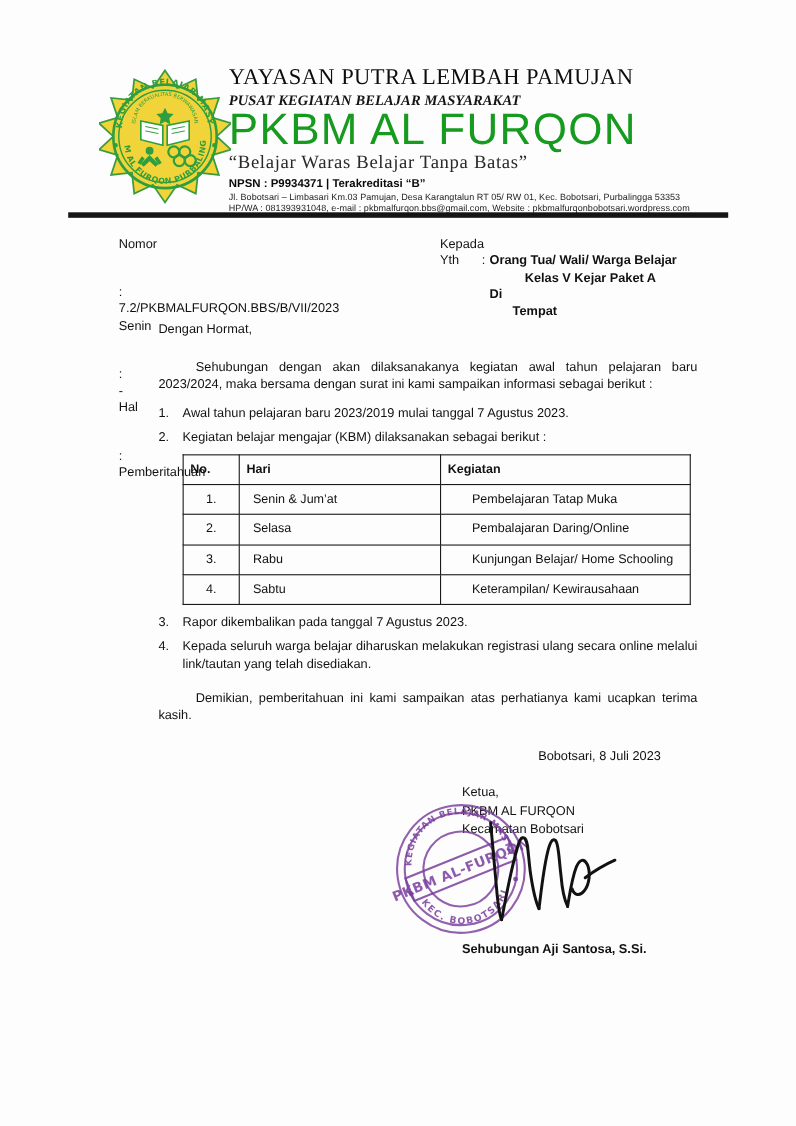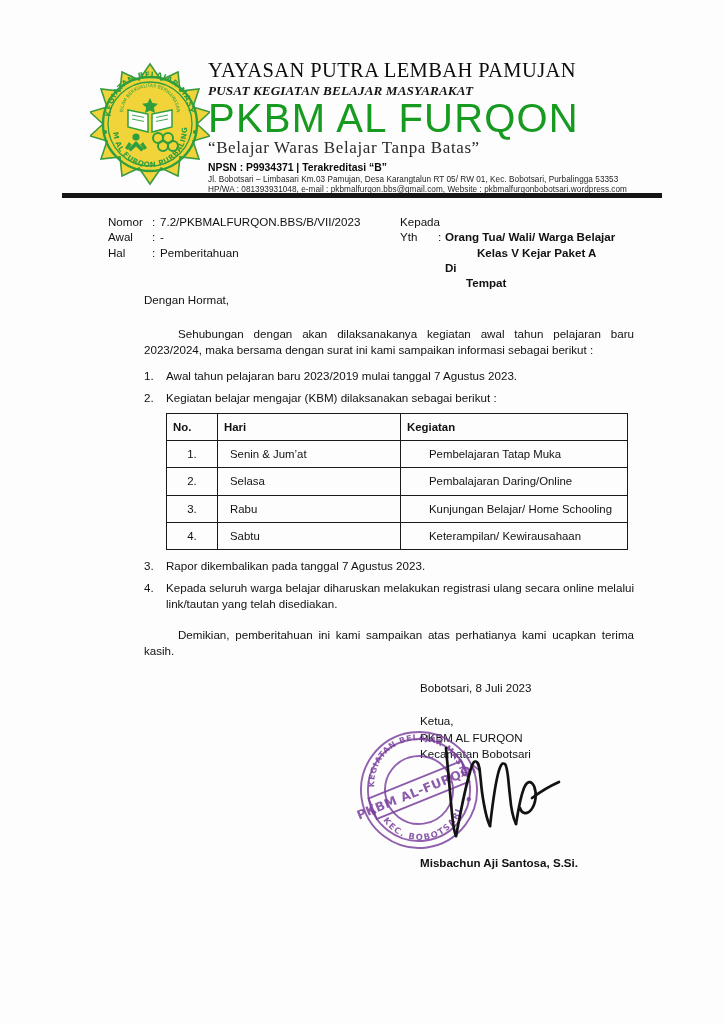--- a/index.html
+++ b/index.html
@@ -105,21 +105,21 @@
   
   .meta {
     position: absolute;
     left: 108px;
     top: 214px;
     width: 320px;
     font-size: 11.6px;
     line-height: 15.3px;
     color: #111;
   }
-  .meta-row { display: flex; }
+  .meta-row { display: flex; flex-direction: column; }
   .meta-label { width: 44px; flex: 0 0 44px; }
   .meta-colon { width: 8px; flex: 0 0 8px; }
   .meta-val { flex: 1 1 auto; white-space: nowrap; }
 
   .addressee {
     position: absolute;
     left: 400px;
     top: 214px;
     width: 300px;
     font-size: 11.6px;
@@ -199,21 +199,21 @@
   
   .sign {
     position: absolute;
     left: 420px;
     top: 680px;
     width: 250px;
     font-size: 11.6px;
     line-height: 16.4px;
     color: #111;
   }
-  .sign-place { margin-bottom: 17px; }
+  .sign-place { margin-bottom: 17px; text-align: center; }
   .sign-role { }
   .sign-name {
     font-weight: bold;
     margin-top: 92px;
     white-space: nowrap;
   }
 
   .stamp {
     position: absolute;
     left: 356px;
@@ -305,21 +305,21 @@
     <div class="rule"></div>
   </div>
 
   <div class="meta">
     <div class="meta-row">
       <span class="meta-label">Nomor</span>
       <span class="meta-colon">:</span>
       <span class="meta-val">7.2/PKBMALFURQON.BBS/B/VII/2023</span>
     </div>
     <div class="meta-row">
-      <span class="meta-label">Awal</span>
+      <span class="meta-label">Senin</span>
       <span class="meta-colon">:</span>
       <span class="meta-val">-</span>
     </div>
     <div class="meta-row">
       <span class="meta-label">Hal</span>
       <span class="meta-colon">:</span>
       <span class="meta-val">Pemberitahuan</span>
     </div>
   </div>
 
@@ -400,21 +400,21 @@
     </div>
 
     <p class="para-closing">Demikian, pemberitahuan ini kami sampaikan atas perhatianya kami ucapkan terima kasih.</p>
   </div>
 
   <div class="sign">
     <div class="sign-place">Bobotsari, 8 Juli 2023</div>
     <div class="sign-role">Ketua,</div>
     <div class="sign-role">PKBM AL FURQON</div>
     <div class="sign-role">Kecamatan Bobotsari</div>
-    <div class="sign-name">Misbachun Aji Santosa, S.Si.</div>
+    <div class="sign-name">Sehubungan Aji Santosa, S.Si.</div>
   </div>
 
   <div class="stamp">
     <svg viewBox="0 0 126 126" xmlns="http://www.w3.org/2000/svg" style="display:block;width:126px;height:126px;">
       <g transform="translate(63,63) rotate(-8)" fill="none" stroke="#7a3f9d" stroke-width="1.9" opacity="0.82">
         <circle r="58"></circle>
         <circle r="51"></circle>
         <circle r="34"></circle>
       </g>
       <g transform="translate(63,63) rotate(-8)" opacity="0.85">

